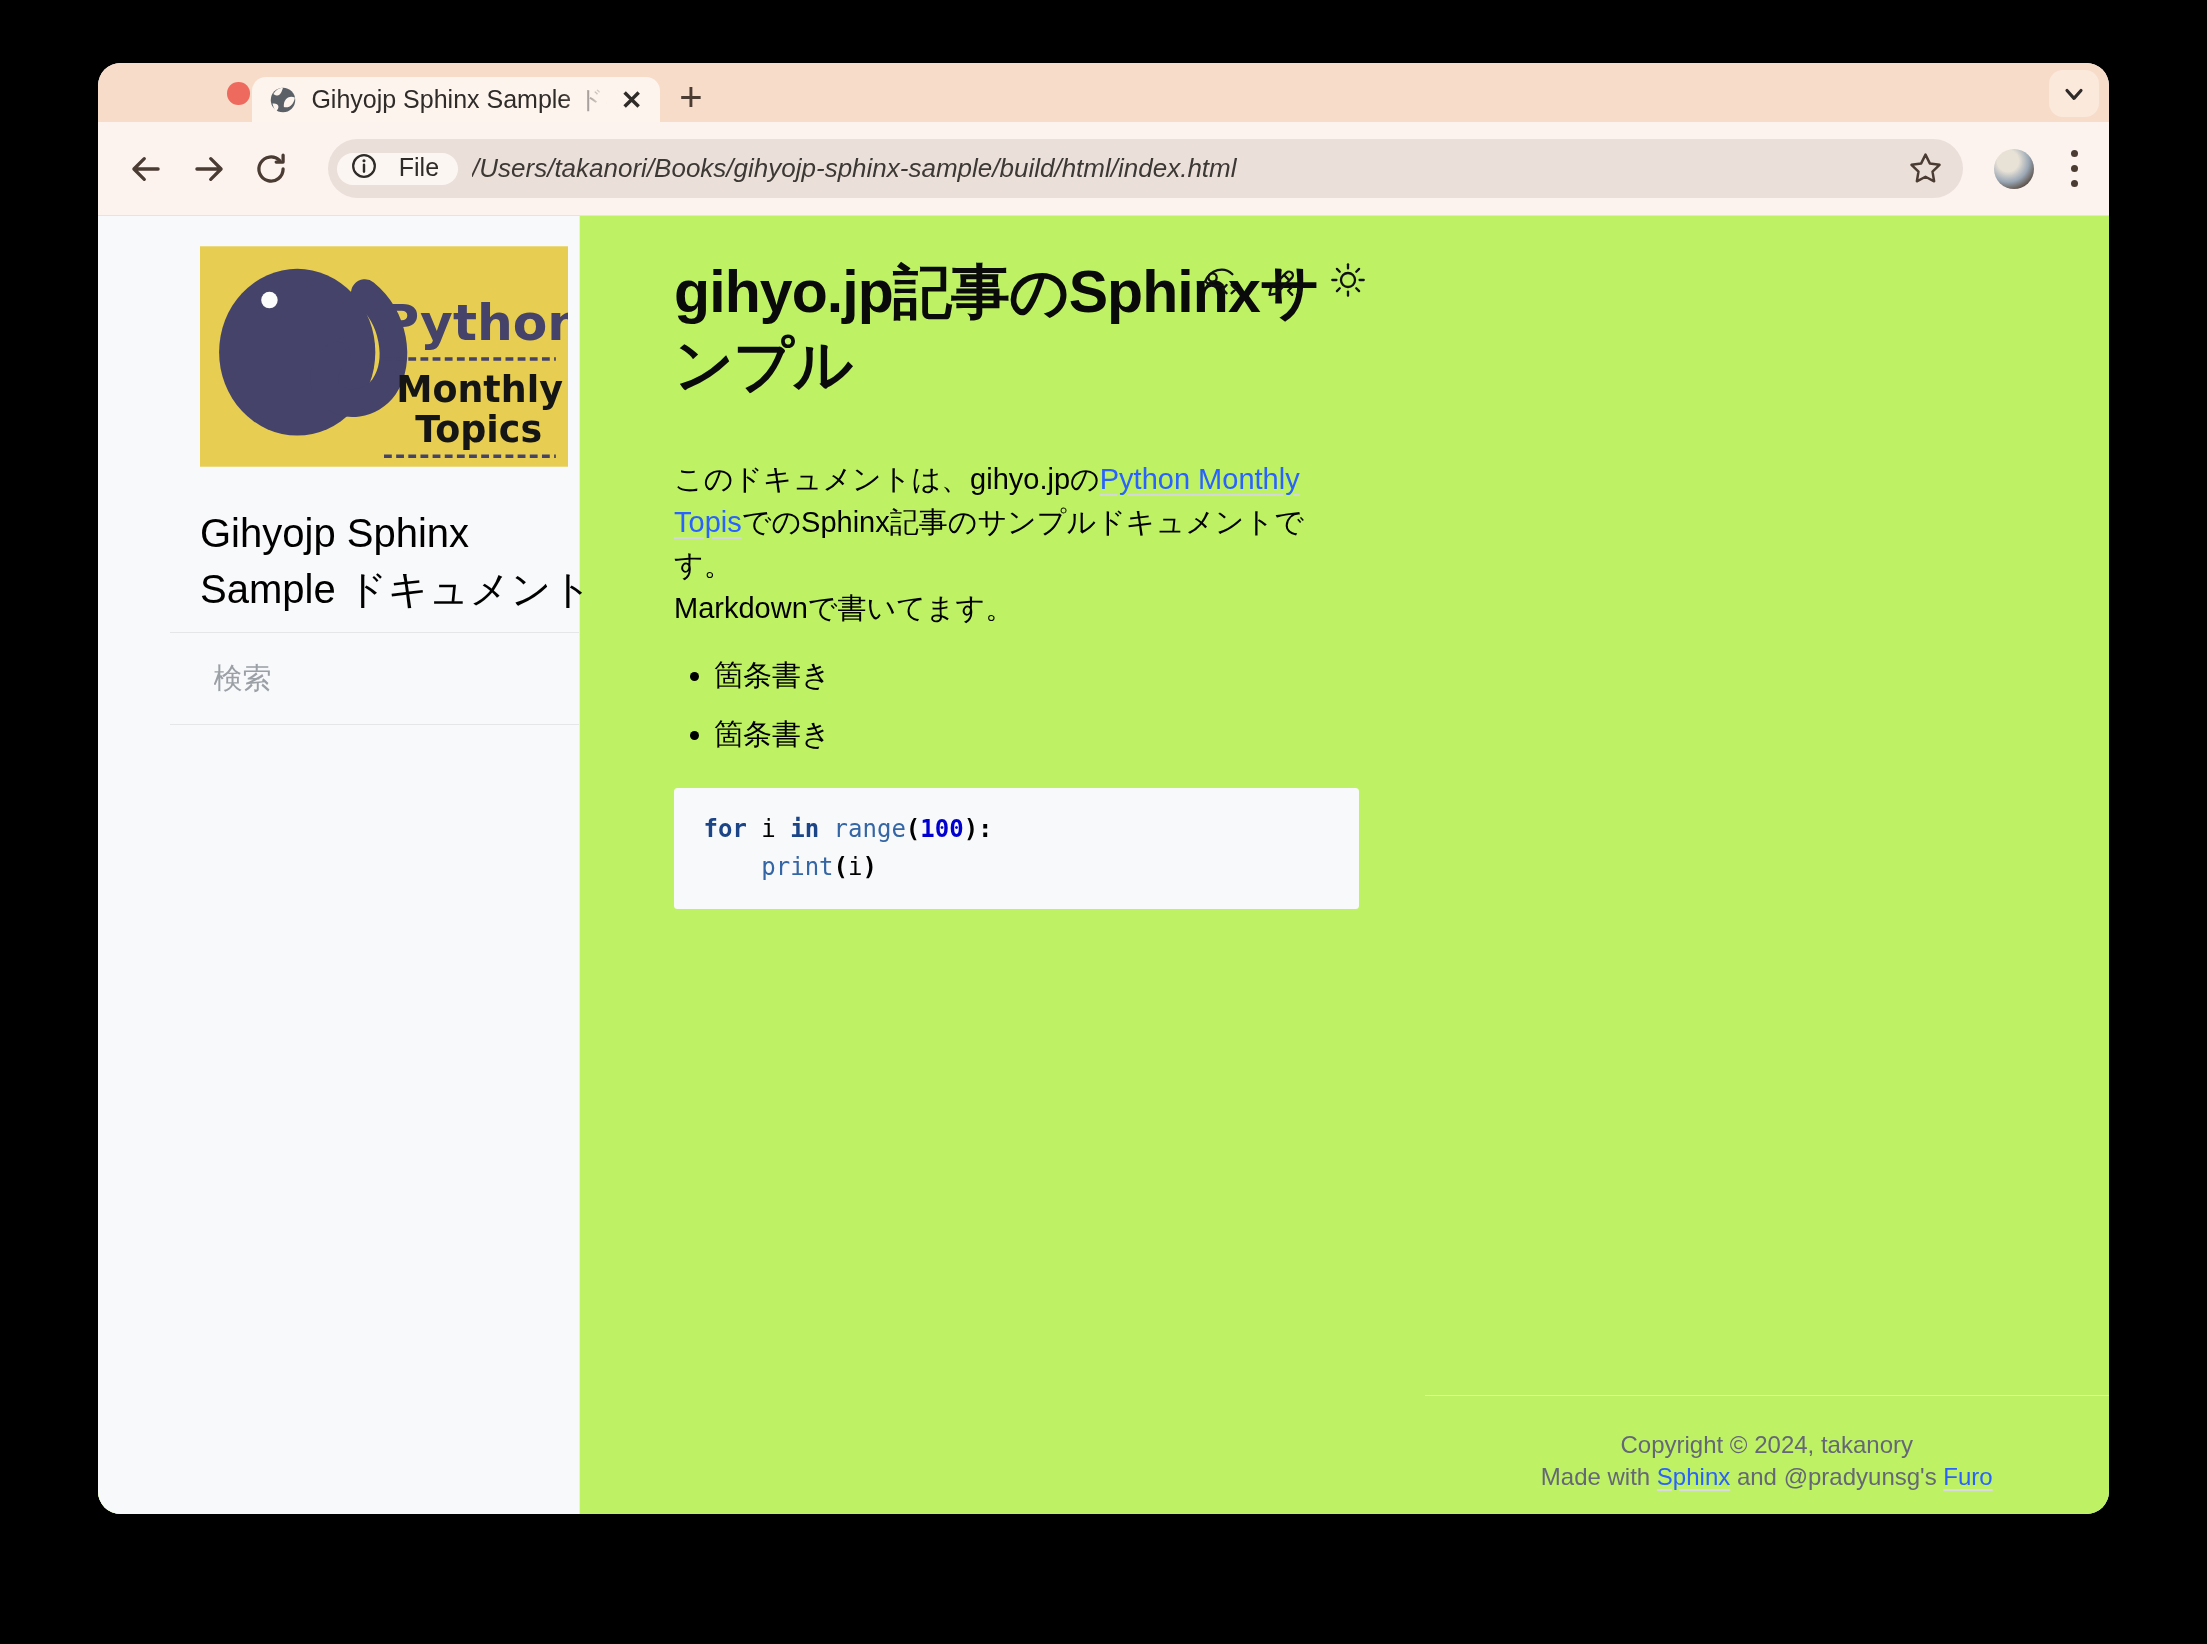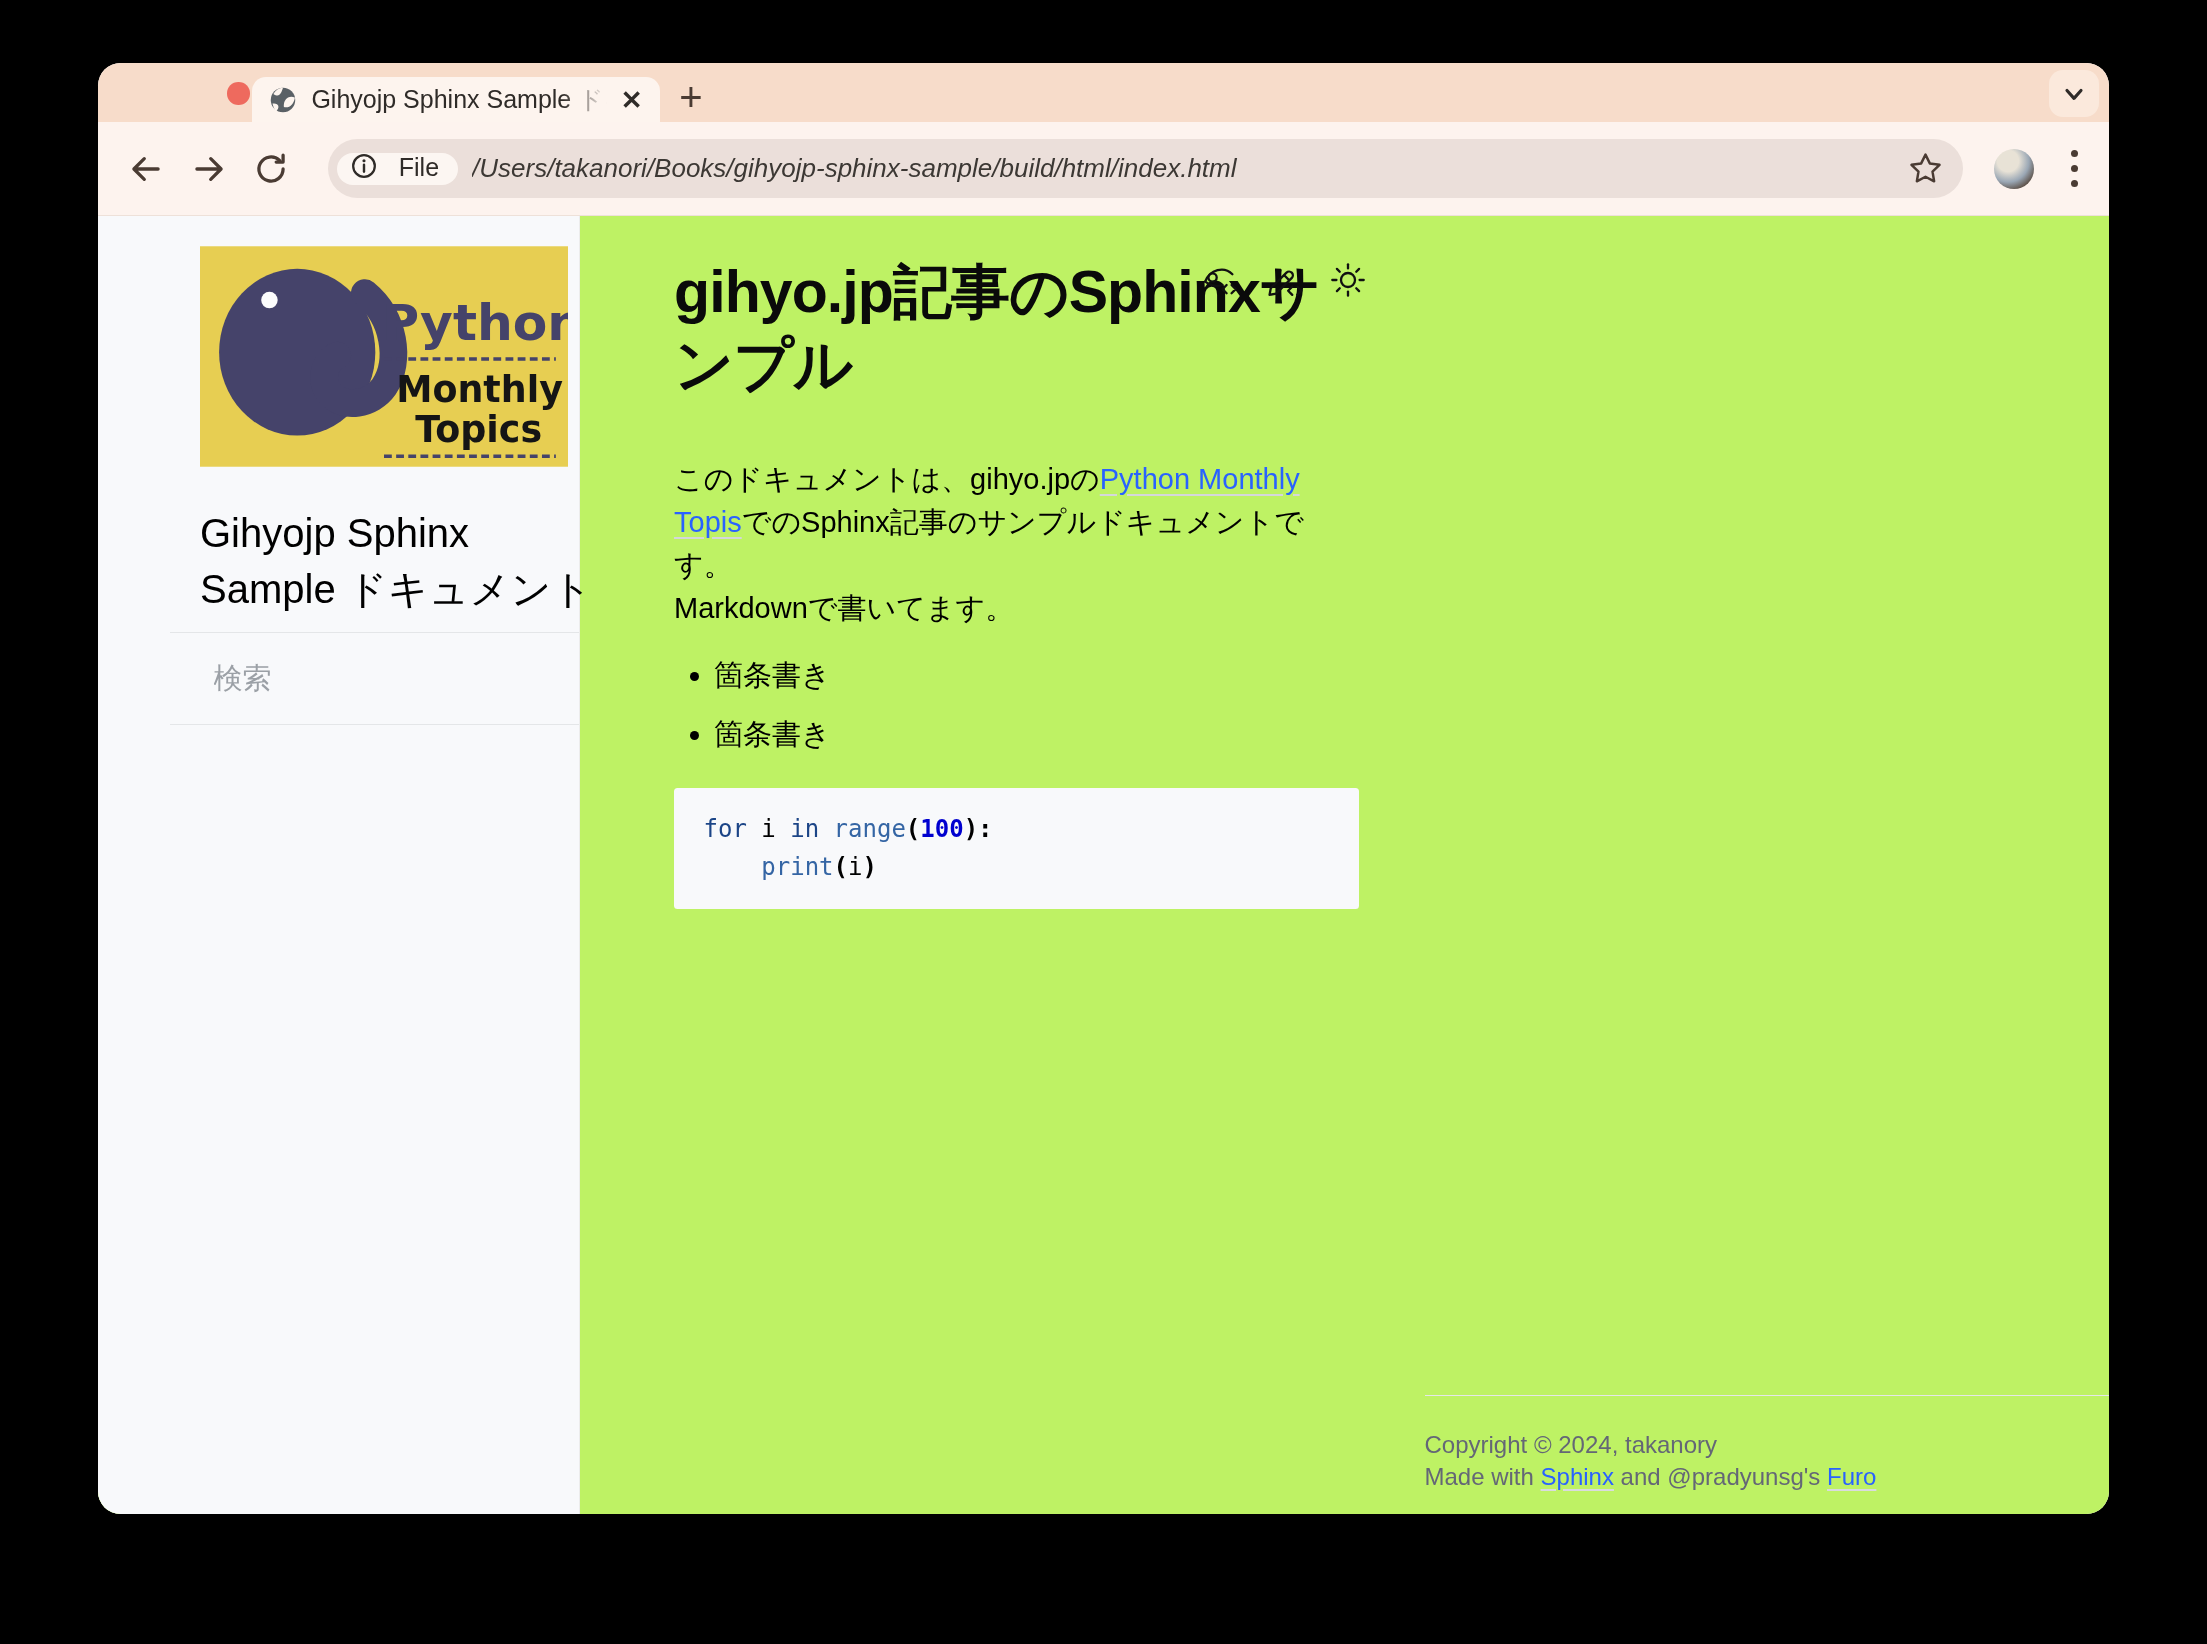--- a/index.html
+++ b/index.html
@@ -98,27 +98,27 @@
   a.inline-link { color:#2962ff; text-decoration:underline; text-decoration-color:#d4d7da; text-underline-offset:5.2px; cursor:pointer; }
 
   ul.doc-list { margin-top:22.6px; padding-left:40px; }
   ul.doc-list li { font-size:29px; line-height:45px; color:#000; margin-bottom:14px; }
 
   pre.codeblock {
     margin-top:31px; background:#f8f9fb; border-radius:3.5px;
     padding:22.6px 29.5px; font-family:"DejaVu Sans Mono","Liberation Mono",monospace;
     font-size:24px; line-height:38px; color:#000; white-space:pre; overflow:hidden;
   }
-  .tk-k { color:#1c4587; font-weight:normal; }
+  .tk-k { color:#1c4587; font-weight:bold; }
   .tk-nb { color:#3465a4; }
   .tk-num { color:#0000cf; font-weight:bold; }
   .tk-p { color:#000; font-weight:bold; }
   .tk-plain { color:#000; }
 
-  .doc-footer { margin-top:auto; margin-left:66px; width:1276px; }
+  .doc-footer { margin-top:auto; margin-left:66px; width:1276px;text-align:center; }
   .footer-rule { border:none; border-top:0.9px solid #e5e7e9; height:0; }
   .footer-text { padding:33px 0 21px; font-size:24px; line-height:32px; color:#646776; }
   .footer-text a { color:#2962ff; text-decoration:underline; text-decoration-color:#d9dbde; text-underline-offset:4.3px; cursor:pointer; }
 
   svg { display:block; }
 </style>
 </head>
 <body>
 
 <div class="window">

